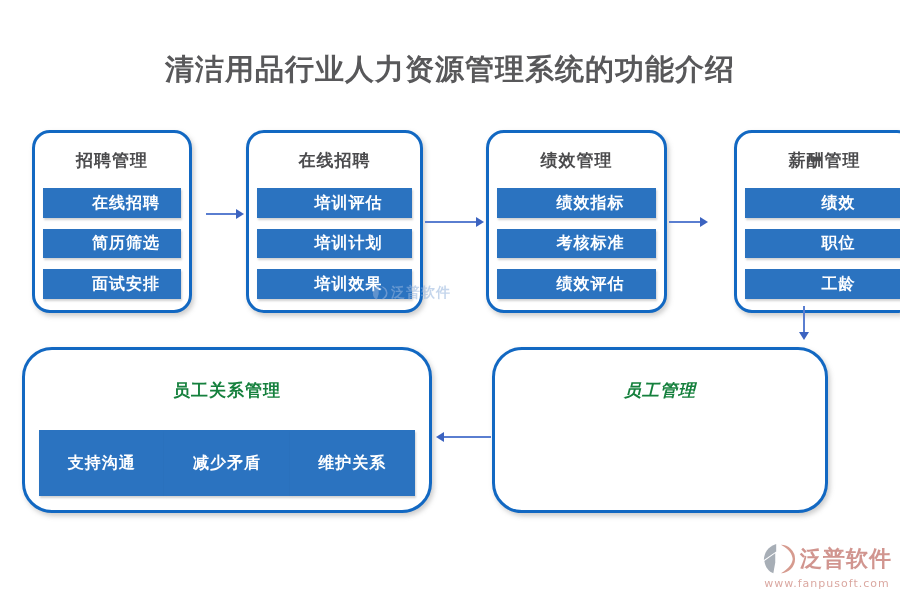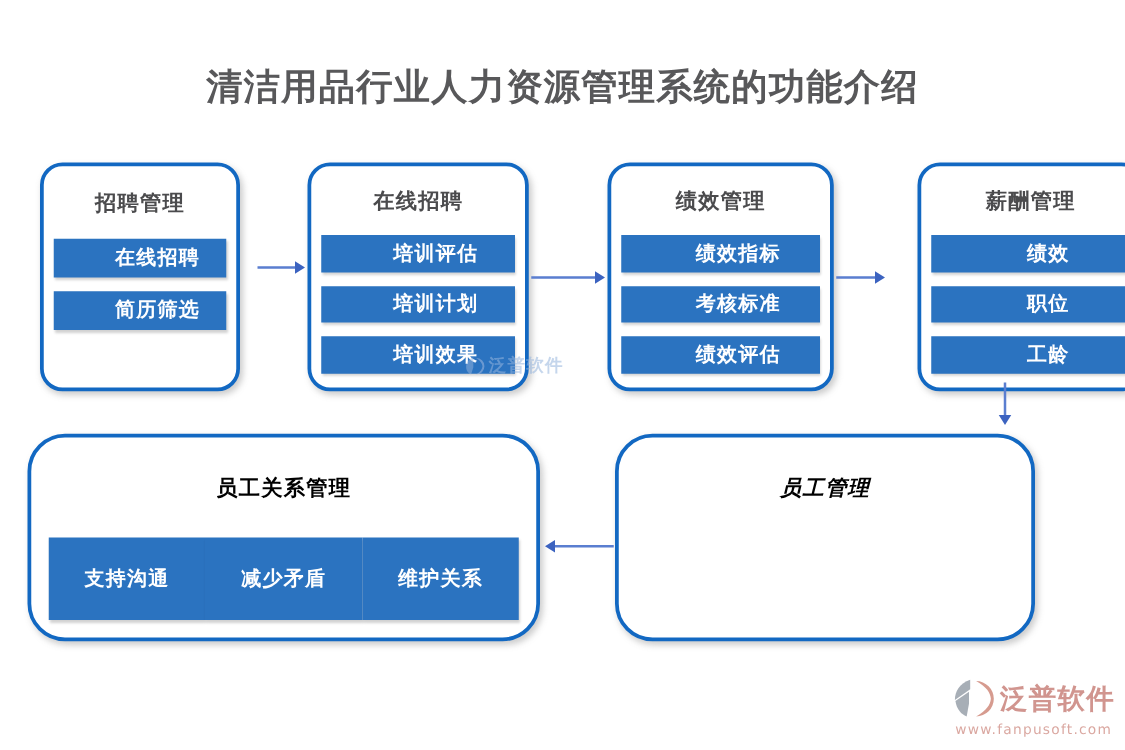--- a/index.html
+++ b/index.html
@@ -32,21 +32,21 @@
   }
   
   .bottom-box{
     position:absolute;top:347px;height:166px;background:#ffffff;
     border:3px solid #1268c2;border-radius:30px;box-sizing:border-box;
     box-shadow:2px 3px 5px rgba(110,110,110,.35);
     display:flex;flex-direction:column;
   }
   .bottom-header{
     height:80px;display:flex;align-items:center;justify-content:center;
-    font-size:17px;font-weight:bold;color:#000000;letter-spacing:1px;
+    font-size:17px;font-weight:bold;color:#15803d;letter-spacing:1px;
   }
   .block-row{display:flex;gap:0;padding:0 14px;}
   .block{
     flex:1;height:66px;background:#2b73c0;color:#ffffff;
     display:flex;align-items:center;justify-content:center;
     font-size:16px;font-weight:bold;letter-spacing:1px;
     box-shadow:1px 2px 2px rgba(0,0,0,.18);
   }
   
   .h-arrow{position:absolute;height:2px;background:#5a7ed0;}
@@ -81,20 +81,21 @@
 <body>
 
 <div id="canvas">
 
   <div class="main-title">清洁用品行业人力资源管理系统的功能介绍</div>
 
   <div class="top-box" style="left:32px;width:160px;">
     <div class="box-header">招聘管理</div>
     <div class="bar">在线招聘</div>
     <div class="bar">简历筛选</div>
+    <div class="bar">面试安排</div>
   </div>
 
   <div class="top-box" style="left:246px;width:177px;">
     <div class="box-header">在线招聘</div>
     <div class="bar">培训评估</div>
     <div class="bar">培训计划</div>
     <div class="bar">培训效果</div>
   </div>
 
   <div class="top-box" style="left:486px;width:181px;">

